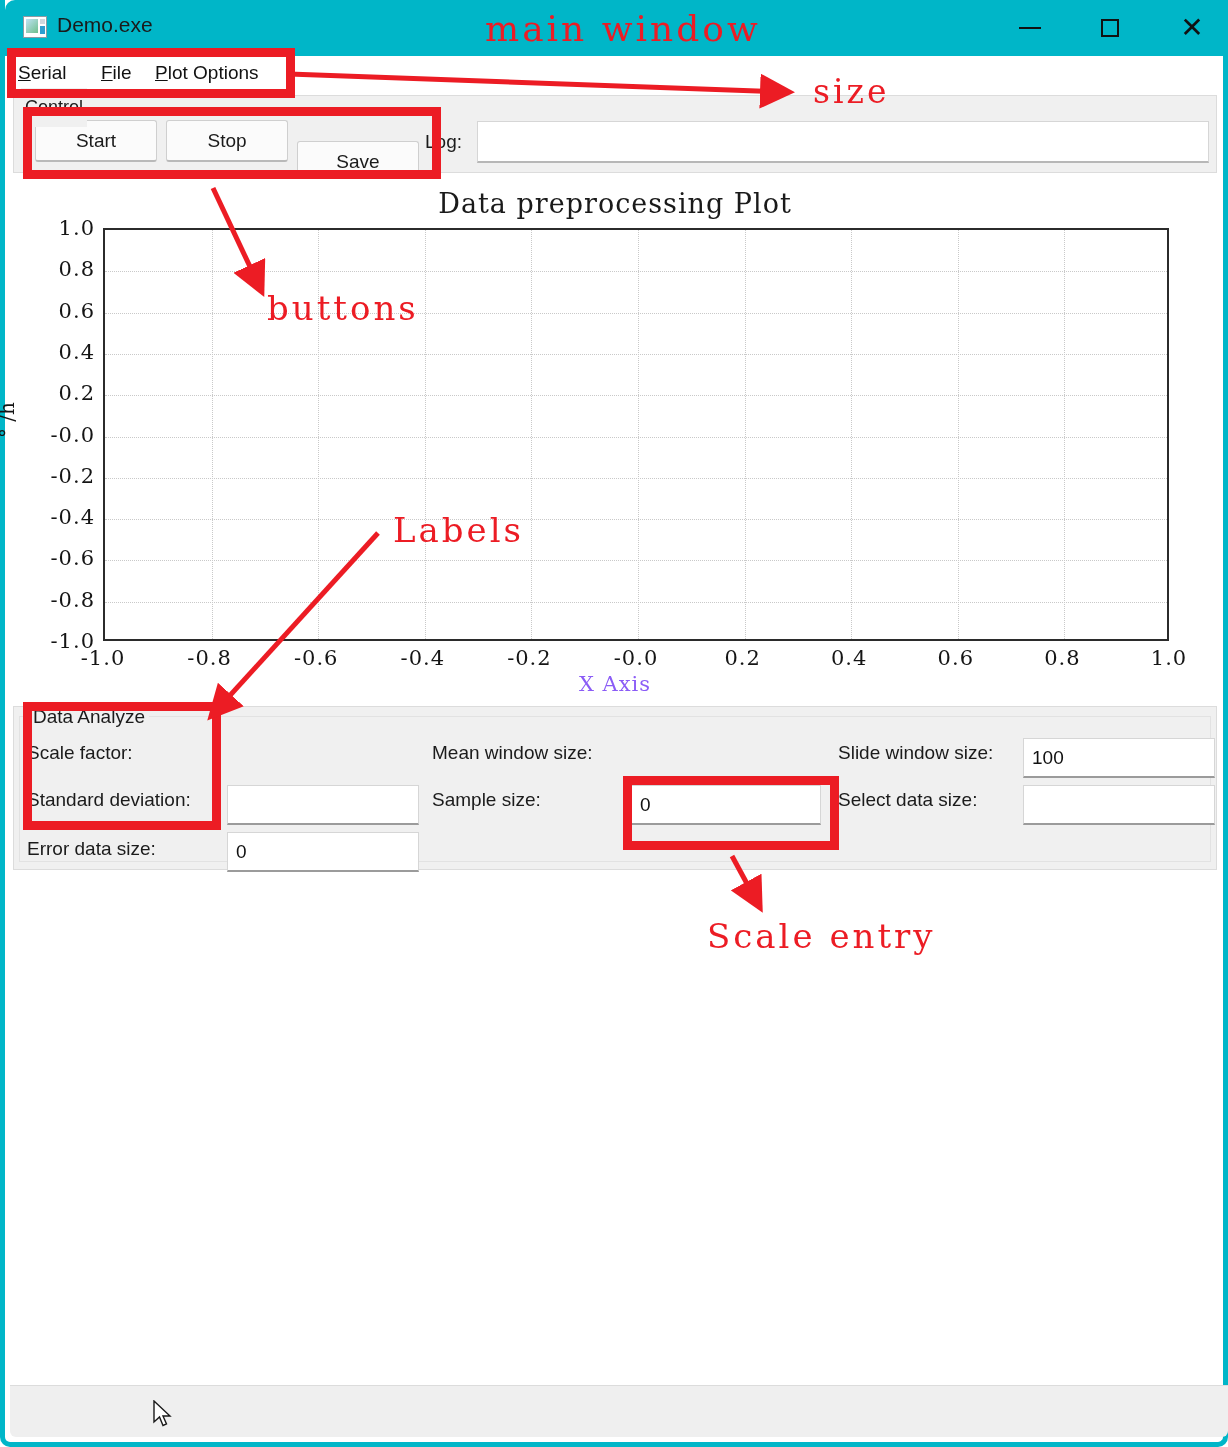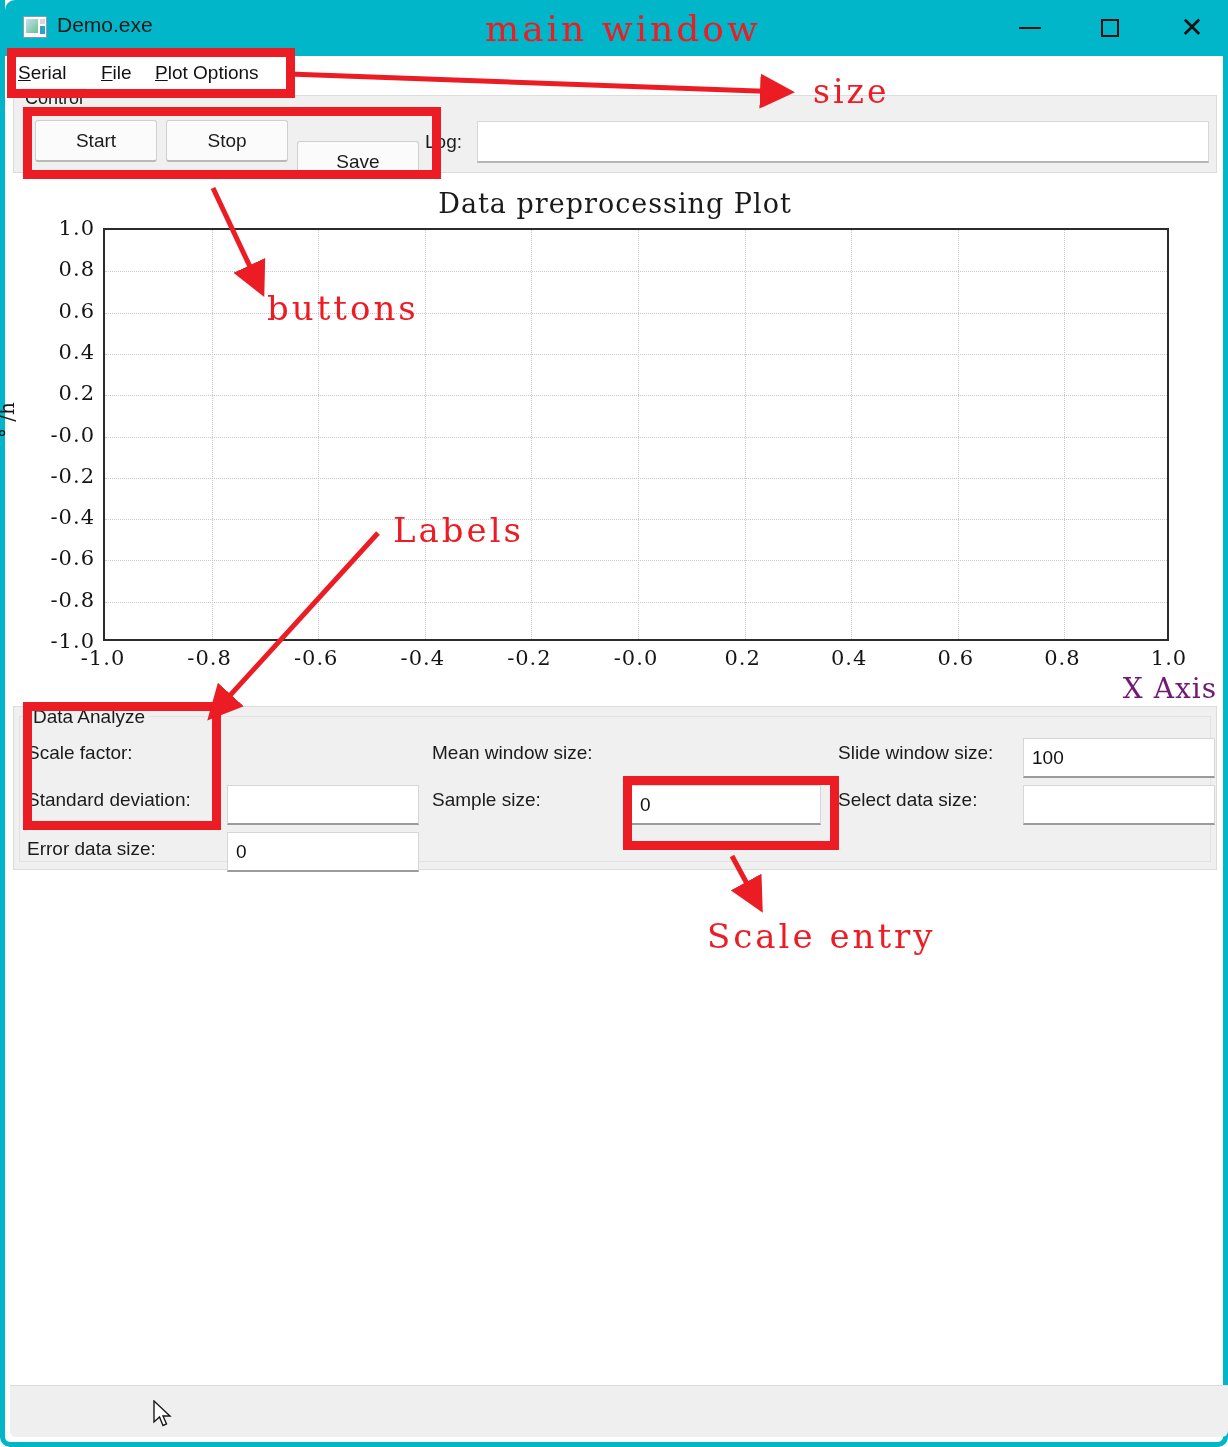--- a/index.html
+++ b/index.html
@@ -60,21 +60,21 @@
   #menu-0{left:13px;}
   #menu-1{left:96px;}
   #menu-2{left:150px;}
 
   
   #control-group{
     position:absolute;left:8px;top:95px;width:1204px;height:78px;
     border:1px solid #dcdcdc;background:#f0f0f0;box-sizing:border-box;
   }
   #control-legend{
-    position:absolute;left:16px;top:88px;background:#f0f0f0;padding:0 4px;
+    position:absolute;left:16px;top:88px;background:#f0f0f0;padding:9px 4px;
     font-size:18px;color:#1b1b1b;z-index:3;
   }
   .ctl-btn{
     position:absolute;top:120px;width:122px;height:42px;
     background:#fbfbfb;border:1px solid #cfcfcf;border-bottom:2px solid #b9b9b9;
     border-radius:3px;box-sizing:border-box;
     display:flex;align-items:center;justify-content:center;
     font-size:19px;color:#1b1b1b;font-family:"Liberation Sans",sans-serif;
     cursor:pointer;
   }
@@ -112,22 +112,22 @@
     position:absolute;right:0;width:78px;text-align:right;
     font-family:"DejaVu Serif",serif;font-size:21px;color:#151515;
     transform:translateY(-50%);letter-spacing:1px;
   }
   .xtick{
     position:absolute;top:468px;width:110px;text-align:center;
     font-family:"DejaVu Serif",serif;font-size:21px;color:#151515;
     letter-spacing:1px;
   }
   #xlabel{
-    position:absolute;left:0;top:494px;width:1204px;text-align:right;
-    font-family:"DejaVu Serif",serif;font-size:28px;color:#701a75;letter-spacing:1px;
+    position:absolute;left:0;top:494px;width:1204px;text-align:center;
+    font-family:"DejaVu Serif",serif;font-size:21px;color:#8b5cf6;letter-spacing:1px;
   }
   #ylabel{
     position:absolute;left:-24px;top:230px;
     font-family:"DejaVu Serif",serif;font-size:20px;color:#151515;
     transform:rotate(-90deg);transform-origin:center center;white-space:nowrap;
   }
 
   
   #analyze-group{
     position:absolute;left:8px;top:706px;width:1204px;height:164px;

